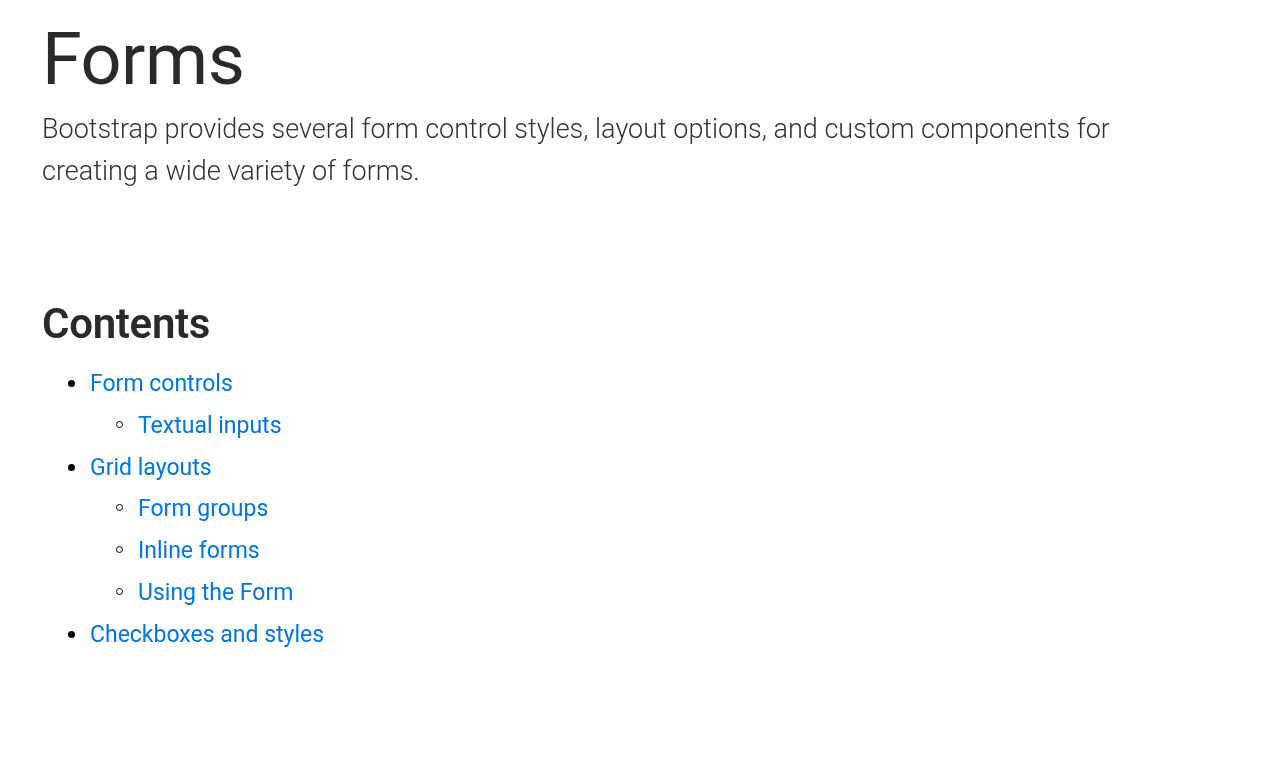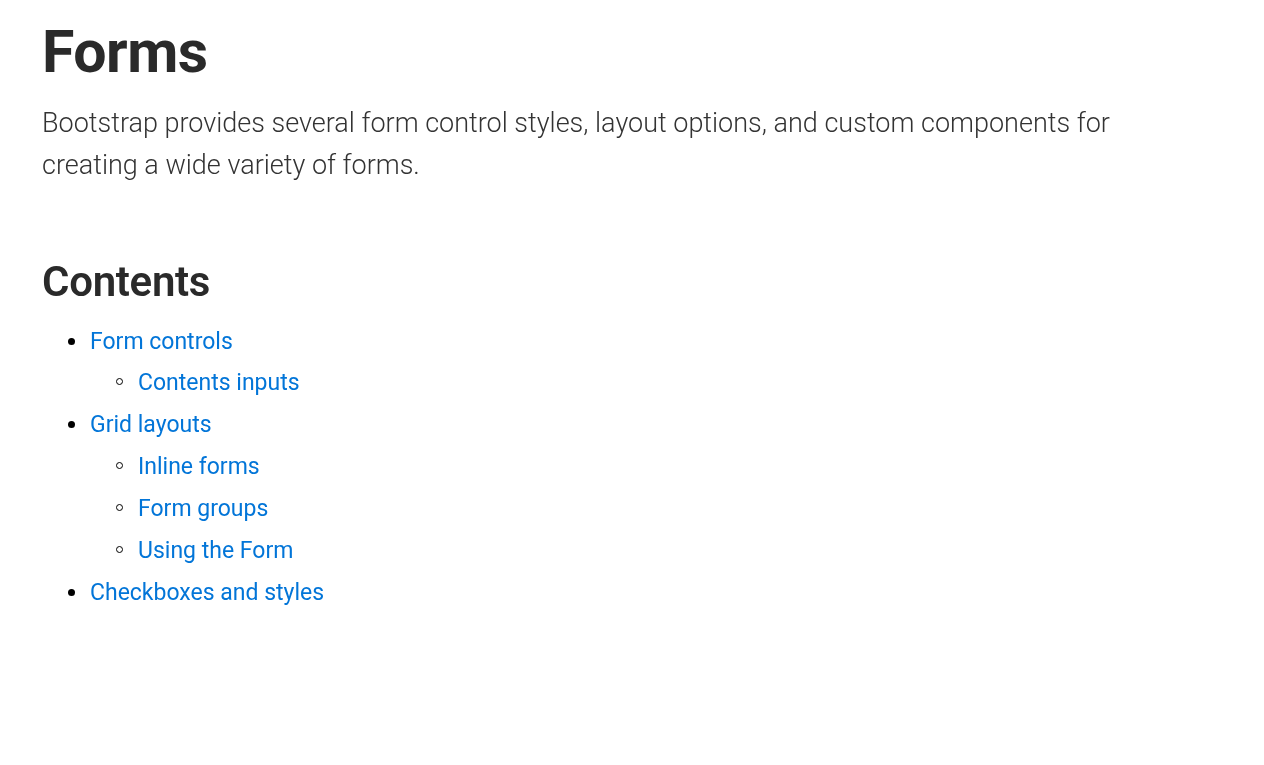--- a/index.html
+++ b/index.html
@@ -7,33 +7,33 @@
       padding: 0;
       box-sizing: border-box;
     }
     body {
       font-family: "Segoe UI", -apple-system, BlinkMacSystemFont, Roboto, "Helvetica Neue", Arial, sans-serif;
       background: #ffffff;
       color: #333333;
       padding: 20px 42px;
     }
     h1.page-title {
-      font-size: 59px;
-      font-weight: 700;
+      font-size: 72px;
+      font-weight: 400;
       color: #2a2a2a;
       line-height: 1.1;
-      margin-bottom: 18px;
+      margin-bottom: 10px;
       letter-spacing: -0.5px;
     }
     p.lead {
       font-size: 27px;
       font-weight: 300;
       color: #333333;
       line-height: 1.55;
-      margin-bottom: 70px;
+      margin-bottom: 106px;
       max-width: 1160px;
     }
     h2.contents-heading {
       font-size: 42px;
       font-weight: 600;
       color: #2a2a2a;
       margin-bottom: 4px;
       letter-spacing: -0.3px;
     }
     ul.toc {
@@ -87,32 +87,32 @@
 
 <p class="lead">Bootstrap provides several form control styles, layout options, and custom components for creating a wide variety of forms.</p>
 
 <h2 class="contents-heading">Contents</h2>
 
 <ul class="toc">
   <li>
     <a href="#" class="toc-link">Form controls</a>
     <ul>
       <li>
-        <a href="#" class="toc-link">Contents inputs</a>
+        <a href="#" class="toc-link">Textual inputs</a>
       </li>
     </ul>
   </li>
   <li>
     <a href="#" class="toc-link">Grid layouts</a>
     <ul>
       <li>
-        <a href="#" class="toc-link">Inline forms</a>
+        <a href="#" class="toc-link">Form groups</a>
       </li>
       <li>
-        <a href="#" class="toc-link">Form groups</a>
+        <a href="#" class="toc-link">Inline forms</a>
       </li>
       <li>
         <a href="#" class="toc-link">Using the Form</a>
       </li>
     </ul>
   </li>
   <li>
     <a href="#" class="toc-link">Checkboxes and styles</a>
   </li>
 </ul>

